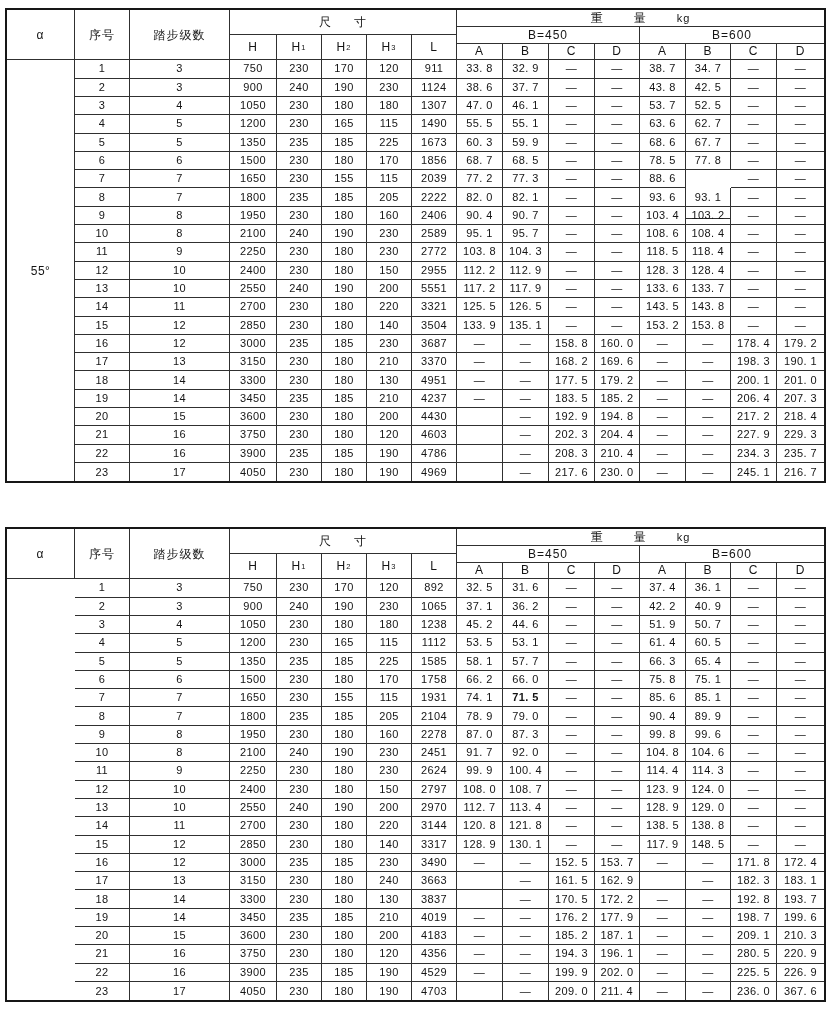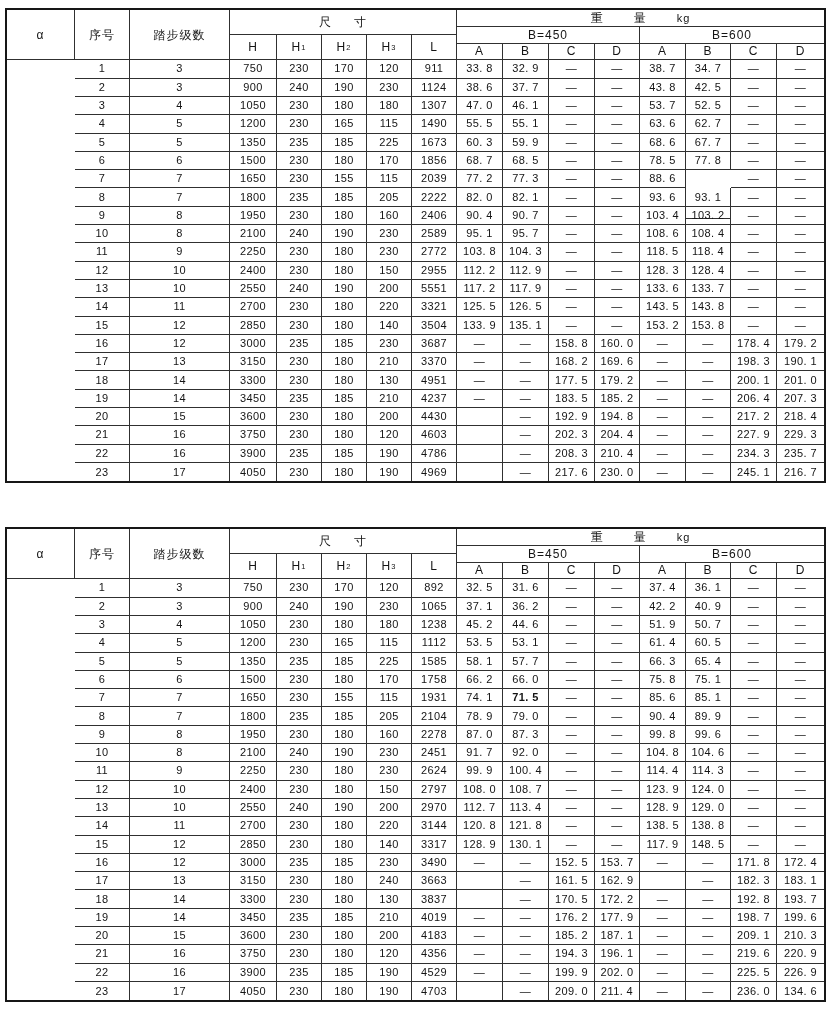--- a/index.html
+++ b/index.html
@@ -83,20 +83,21 @@
       <span>L</span>
     </div>
     <div class="c th" style="grid-area: 5 / 9 / span 2 / span 1;">A</div>
     <div class="c th" style="grid-area: 5 / 10 / span 2 / span 1;">B</div>
     <div class="c th" style="grid-area: 5 / 11 / span 2 / span 1;">C</div>
     <div class="c th" style="grid-area: 5 / 12 / span 2 / span 1;">D</div>
     <div class="c th" style="grid-area: 5 / 13 / span 2 / span 1;">A</div>
     <div class="c th" style="grid-area: 5 / 14 / span 2 / span 1;">B</div>
     <div class="c th" style="grid-area: 5 / 15 / span 2 / span 1;">C</div>
     <div class="c th no-r" style="grid-area: 5 / 16 / span 2 / span 1;">D</div>
+    <div class="c alpha-val no-b" style="grid-area: 7 / 1 / span 23 / span 1;">55°</div>
     <div class="c" style="grid-area: 7 / 2 / span 1 / span 1;">1</div>
     <div class="c" style="grid-area: 7 / 3 / span 1 / span 1;">3</div>
     <div class="c" style="grid-area: 7 / 4 / span 1 / span 1;">750</div>
     <div class="c" style="grid-area: 7 / 5 / span 1 / span 1;">230</div>
     <div class="c" style="grid-area: 7 / 6 / span 1 / span 1;">170</div>
     <div class="c" style="grid-area: 7 / 7 / span 1 / span 1;">120</div>
     <div class="c" style="grid-area: 7 / 8 / span 1 / span 1;">911</div>
     <div class="c" style="grid-area: 7 / 9 / span 1 / span 1;">33. 8</div>
     <div class="c" style="grid-area: 7 / 10 / span 1 / span 1;">32. 9</div>
     <div class="c" style="grid-area: 7 / 11 / span 1 / span 1;">—</div>
@@ -787,21 +788,21 @@
     <div class="c" style="grid-area: 27 / 5 / span 1 / span 1;">230</div>
     <div class="c" style="grid-area: 27 / 6 / span 1 / span 1;">180</div>
     <div class="c" style="grid-area: 27 / 7 / span 1 / span 1;">120</div>
     <div class="c" style="grid-area: 27 / 8 / span 1 / span 1;">4356</div>
     <div class="c" style="grid-area: 27 / 9 / span 1 / span 1;">—</div>
     <div class="c" style="grid-area: 27 / 10 / span 1 / span 1;">—</div>
     <div class="c" style="grid-area: 27 / 11 / span 1 / span 1;">194. 3</div>
     <div class="c" style="grid-area: 27 / 12 / span 1 / span 1;">196. 1</div>
     <div class="c" style="grid-area: 27 / 13 / span 1 / span 1;">—</div>
     <div class="c" style="grid-area: 27 / 14 / span 1 / span 1;">—</div>
-    <div class="c" style="grid-area: 27 / 15 / span 1 / span 1;">219. 6</div>
+    <div class="c" style="grid-area: 27 / 15 / span 1 / span 1;">280. 5</div>
     <div class="c no-r" style="grid-area: 27 / 16 / span 1 / span 1;">220. 9</div>
     <div class="c" style="grid-area: 28 / 2 / span 1 / span 1;">22</div>
     <div class="c" style="grid-area: 28 / 3 / span 1 / span 1;">16</div>
     <div class="c" style="grid-area: 28 / 4 / span 1 / span 1;">3900</div>
     <div class="c" style="grid-area: 28 / 5 / span 1 / span 1;">235</div>
     <div class="c" style="grid-area: 28 / 6 / span 1 / span 1;">185</div>
     <div class="c" style="grid-area: 28 / 7 / span 1 / span 1;">190</div>
     <div class="c" style="grid-area: 28 / 8 / span 1 / span 1;">4529</div>
     <div class="c" style="grid-area: 28 / 9 / span 1 / span 1;">—</div>
     <div class="c" style="grid-area: 28 / 10 / span 1 / span 1;">—</div>
@@ -818,14 +819,14 @@
     <div class="c no-b" style="grid-area: 29 / 6 / span 1 / span 1;">180</div>
     <div class="c no-b" style="grid-area: 29 / 7 / span 1 / span 1;">190</div>
     <div class="c no-b" style="grid-area: 29 / 8 / span 1 / span 1;">4703</div>
     <div class="c no-b" style="grid-area: 29 / 9 / span 1 / span 1;"></div>
     <div class="c no-b" style="grid-area: 29 / 10 / span 1 / span 1;">—</div>
     <div class="c no-b" style="grid-area: 29 / 11 / span 1 / span 1;">209. 0</div>
     <div class="c no-b" style="grid-area: 29 / 12 / span 1 / span 1;">211. 4</div>
     <div class="c no-b" style="grid-area: 29 / 13 / span 1 / span 1;">—</div>
     <div class="c no-b" style="grid-area: 29 / 14 / span 1 / span 1;">—</div>
     <div class="c no-b" style="grid-area: 29 / 15 / span 1 / span 1;">236. 0</div>
-    <div class="c no-r no-b" style="grid-area: 29 / 16 / span 1 / span 1;">134. 6</div>
+    <div class="c no-r no-b" style="grid-area: 29 / 16 / span 1 / span 1;">367. 6</div>
   </div>
 
 </body></html>

